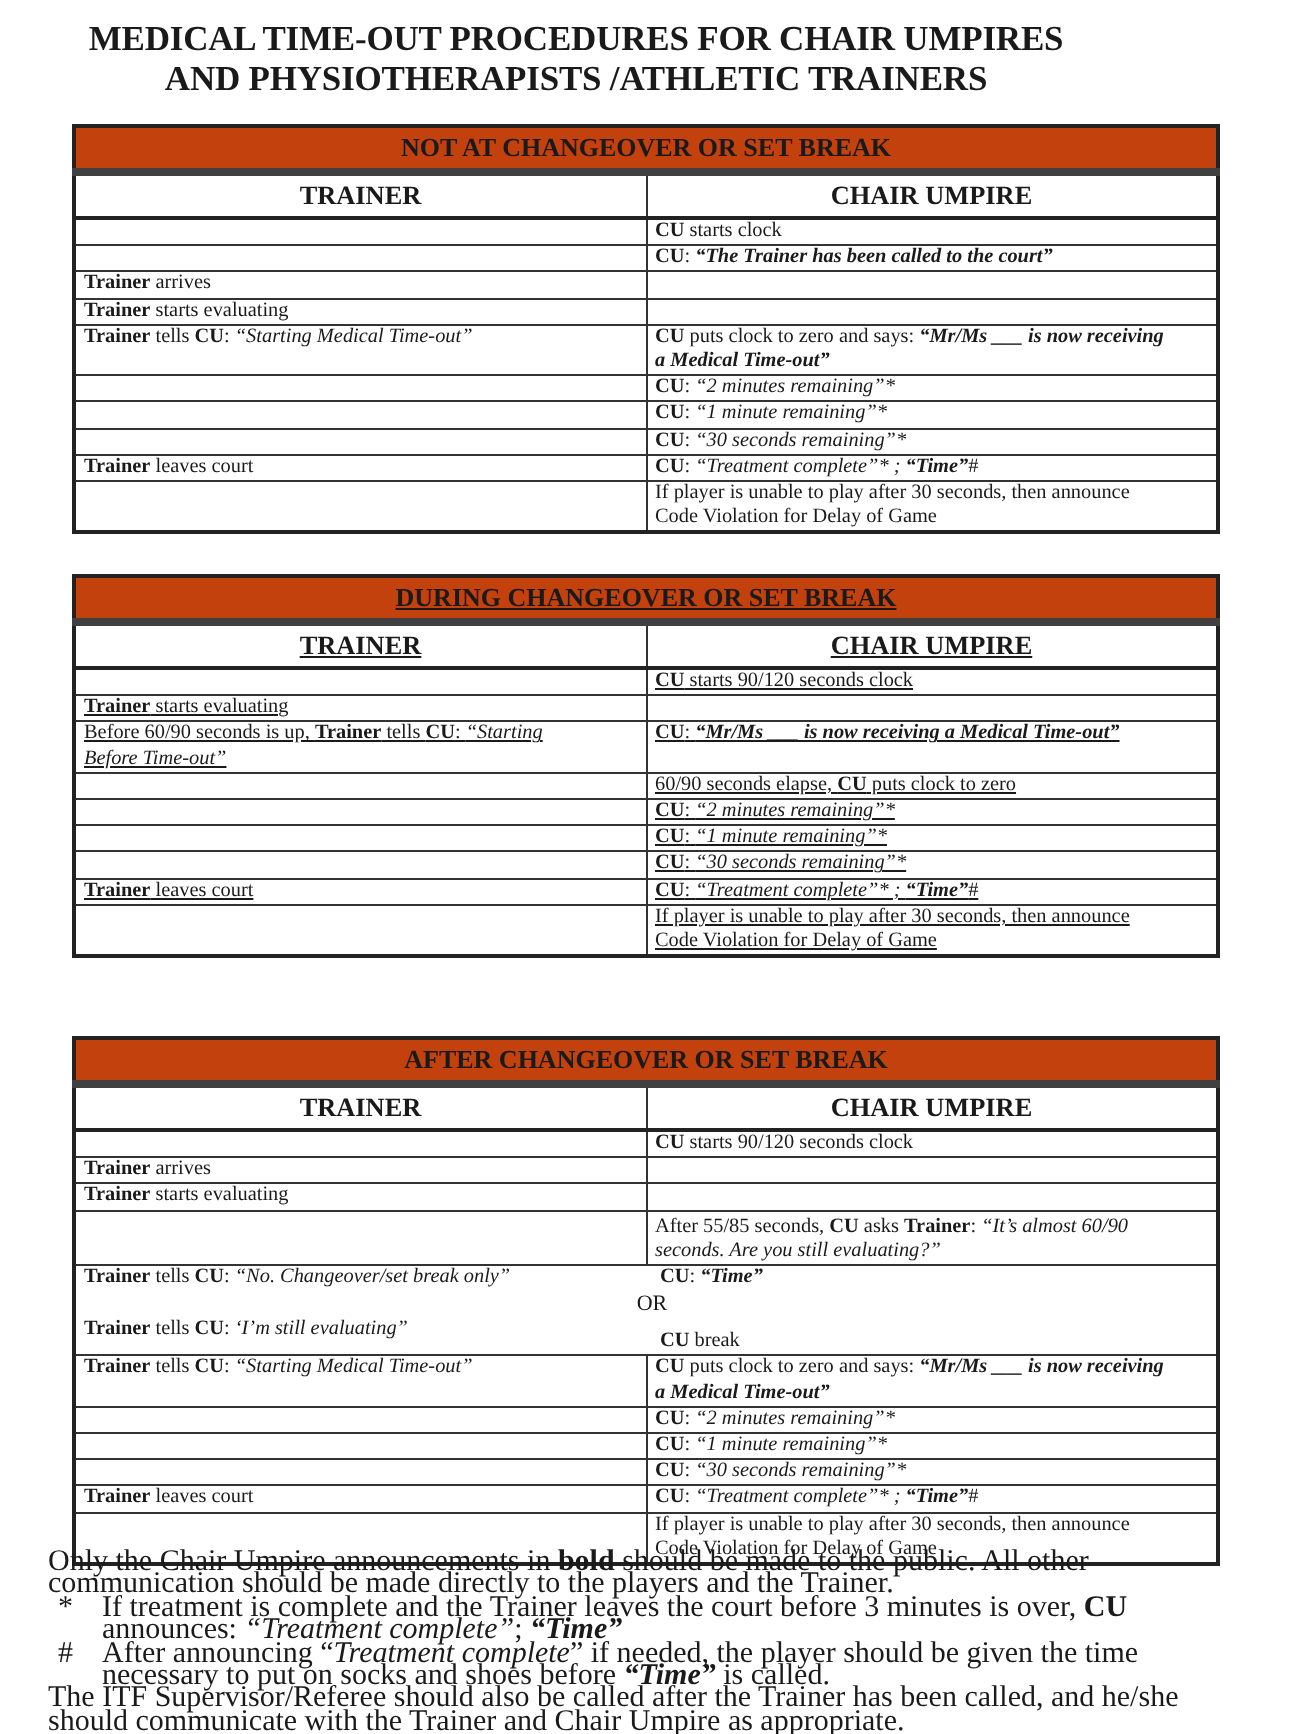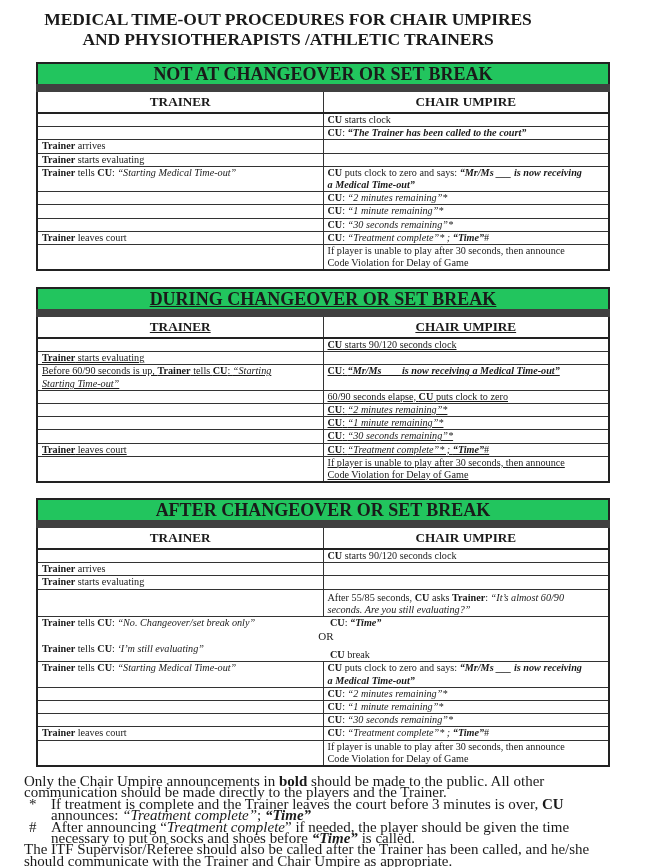--- a/index.html
+++ b/index.html
@@ -4,22 +4,22 @@
 <style>
   html, body { margin:0; padding:0; background:#ffffff; }
   body { width:650px; height:867px; position:relative; overflow:hidden;
          font-family:"Liberation Serif", "DejaVu Serif", serif; color:#1a1a1a; }
   .title { position:absolute; top:9px; left:0; width:576px; text-align:center;
            font-weight:bold; font-size:17.5px; line-height:20px; letter-spacing:-0.1px; }
   table.mt { position:absolute; left:36px; width:574px; border-collapse:collapse;
              border:2px solid #222; table-layout:fixed; }
   table.mt td { border:1px solid #333; padding:0 4px; font-size:10.2px; line-height:12.2px;
                 vertical-align:top; height:12px; }
-  table.mt td.sec { background:#22c55e; text-align:center; font-weight:bold; font-size:18px;
-                    height:20px; vertical-align:middle; border-bottom:8px solid #404040; }
+  table.mt td.sec { background:#c2410c; text-align:center; font-weight:bold; font-size:13px;
+                    height:20px; vertical-align:middle; border-bottom:4px solid #404040; }
   table.mt td.hd { text-align:center; font-weight:bold; font-size:13.2px; height:20px;
                    vertical-align:middle; border-bottom:2px solid #222; }
   td.l { width:278px; }
   .b { font-weight:bold; }
   .i { font-style:italic; }
   .bi { font-weight:bold; font-style:italic; }
   .orblock td { border-left:none; border-right:none; }
   .notes { position:absolute; left:24px; top:776px; width:570px; font-size:15px; line-height:11.4px; }
   .notes .fn { display:flex; }
   .notes .fn .mk { width:27px; flex:none; padding-left:5px; box-sizing:border-box; }
@@ -95,21 +95,21 @@
   </tr>
   <tr>
     <td></td>
     <td><span class="b">CU</span><span> starts 90/120 seconds clock</span></td>
   </tr>
   <tr>
     <td><span class="b">Trainer</span><span> starts evaluating</span></td>
     <td></td>
   </tr>
   <tr>
-    <td><span>Before 60/90 seconds is up, </span><span class="b">Trainer</span><span> tells </span><span class="b">CU</span><span>: </span><span class="i">“Starting</span><br><span class="i">Starting Time-out”</span></td>
+    <td><span>Before 60/90 seconds is up, </span><span class="b">Trainer</span><span> tells </span><span class="b">CU</span><span>: </span><span class="i">“Starting</span><br><span class="i">Before Time-out”</span></td>
     <td><span class="b">CU</span><span>: </span><span class="bi">“Mr/Ms ___  is now receiving a Medical Time-out”</span></td>
   </tr>
   <tr>
     <td></td>
     <td><span>60/90 seconds elapse, </span><span class="b">CU</span><span> puts clock to zero</span></td>
   </tr>
   <tr>
     <td></td>
     <td><span class="b">CU</span><span>: </span><span class="i">“2 minutes remaining”*</span></td>
   </tr>
@@ -125,21 +125,21 @@
     <td><span class="b">Trainer</span><span> leaves court</span></td>
     <td><span class="b">CU</span><span>: </span><span class="i">“Treatment complete”* ; </span> <span class="bi">“Time”</span><span>#</span></td>
   </tr>
   <tr>
     <td></td>
     <td><span>If player is unable to play after 30 seconds, then announce</span><br><span>Code Violation for Delay of Game</span></td>
   </tr>
 </tbody>
   </table>
 
-<table class="mt" style="top:498px;">
+<table class="mt" style="top:518px;">
   <tbody>
       <tr>
         <td class="sec" colspan="2">AFTER CHANGEOVER OR SET BREAK</td>
       </tr>
   <tr>
     <td class="hd l">TRAINER</td>
     <td class="hd">CHAIR UMPIRE</td>
   </tr>
   <tr>
     <td></td>

